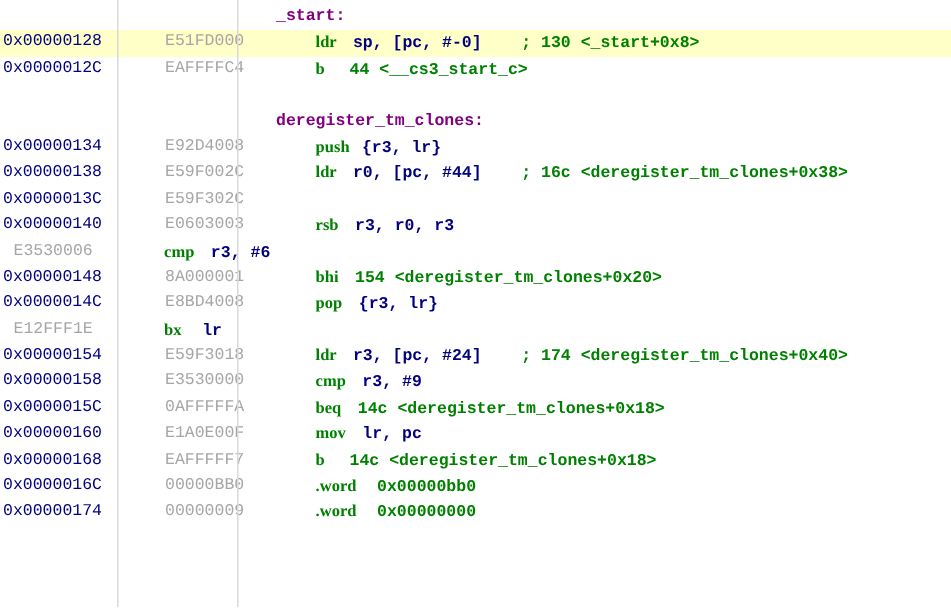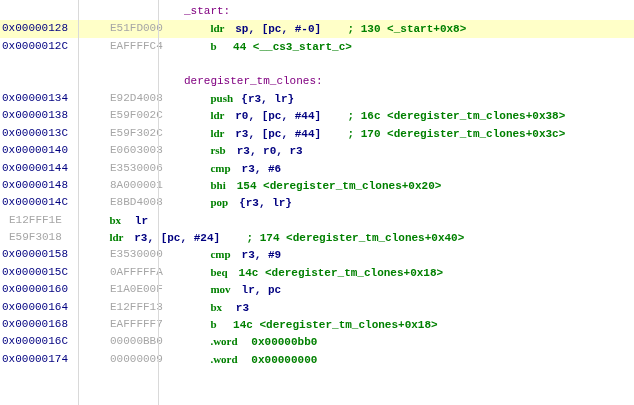--- a/index.html
+++ b/index.html
@@ -20,21 +20,21 @@
     color:var(--navy,#000080);flex:none;overflow:hidden;
   }
   .opc{
     box-sizing:border-box;width:80px;padding-left:9px;
     color:var(--gray,#a6a6a6);flex:none;overflow:hidden;
   }
   .code{
     box-sizing:border-box;padding-left:3px;flex:1;
     font-weight:bold;overflow:hidden;
   }
-  .label{color:var(--purple,#800080);font-weight:normal;}
+  .label{color:var(--purple,#800080);font-weight:bold;}
   .mn{color:var(--green,#008000);font-family:Liberation Serif, serif;}
   .op-navy{color:var(--navy,#000080);}
   .op-green{color:var(--green,#008000);}
   .cmt{color:var(--green,#008000);}
   .vline{
     position:absolute;top:0;bottom:0;width:1px;
     background:var(--line,#d9d9d9);z-index:2;
   }
 </style>
 </head>
@@ -42,30 +42,29 @@
 
 <div id="screen">
   <div id="rows">
       <div class="row"><span class="addr"></span><span class="opc"></span><span class="code"><span class="label">_start:</span></span></div>
       <div class="row hl"><span class="addr">0x00000128</span><span class="opc">E51FD000</span><span class="code"><span>    </span><span class="mn">ldr    </span><span class="op-navy">sp, [pc, #-0]    </span><span class="cmt">; 130 &lt;_start+0x8&gt;</span></span></div>
       <div class="row"><span class="addr">0x0000012C</span><span class="opc">EAFFFFC4</span><span class="code"><span>    </span><span class="mn">b      </span><span class="op-green">44 &lt;__cs3_start_c&gt;</span></span></div>
       <div class="row"><span class="addr"></span><span class="opc"></span><span class="code"></span></div>
       <div class="row"><span class="addr"></span><span class="opc"></span><span class="code"><span class="label">deregister_tm_clones:</span></span></div>
       <div class="row"><span class="addr">0x00000134</span><span class="opc">E92D4008</span><span class="code"><span>    </span><span class="mn">push   </span><span class="op-navy">{r3, lr}</span></span></div>
       <div class="row"><span class="addr">0x00000138</span><span class="opc">E59F002C</span><span class="code"><span>    </span><span class="mn">ldr    </span><span class="op-navy">r0, [pc, #44]    </span><span class="cmt">; 16c &lt;deregister_tm_clones+0x38&gt;</span></span></div>
-      <div class="row"><span class="addr">0x0000013C</span><span class="opc">E59F302C</span><span class="code"><span>    </span><span class="mn">ldr    </span><span class="op-navy">r3, [pc, #44]    </span><span class="cmt">; 170 &lt;deregister_tm_clones+0x3c&gt;</span></span></div>
+      <div class="row"><span class="addr">0x0000013C</span><span class="opc">E59F302C</span></div>
       <div class="row"><span class="addr">0x00000140</span><span class="opc">E0603003</span><span class="code"><span>    </span><span class="mn">rsb    </span><span class="op-navy">r3, r0, r3</span></span></div>
-      <div class="row"><span class="addr">0x00000144</span><span class="opc">E3530006</span><span class="code"><span>    </span><span class="mn">cmp    </span><span class="op-navy">r3, #6</span></span></div>
+      <div class="row"><span class="opc">E3530006</span><span class="code"><span>    </span><span class="mn">cmp    </span><span class="op-navy">r3, #6</span></span></div>
       <div class="row"><span class="addr">0x00000148</span><span class="opc">8A000001</span><span class="code"><span>    </span><span class="mn">bhi    </span><span class="op-green">154 &lt;deregister_tm_clones+0x20&gt;</span></span></div>
       <div class="row"><span class="addr">0x0000014C</span><span class="opc">E8BD4008</span><span class="code"><span>    </span><span class="mn">pop    </span><span class="op-navy">{r3, lr}</span></span></div>
       <div class="row"><span class="opc">E12FFF1E</span><span class="code"><span>    </span><span class="mn">bx     </span><span class="op-navy">lr</span></span></div>
-      <div class="row"><span class="opc">E59F3018</span><span class="code"><span>    </span><span class="mn">ldr    </span><span class="op-navy">r3, [pc, #24]    </span><span class="cmt">; 174 &lt;deregister_tm_clones+0x40&gt;</span></span></div>
+      <div class="row"><span class="addr">0x00000154</span><span class="opc">E59F3018</span><span class="code"><span>    </span><span class="mn">ldr    </span><span class="op-navy">r3, [pc, #24]    </span><span class="cmt">; 174 &lt;deregister_tm_clones+0x40&gt;</span></span></div>
       <div class="row"><span class="addr">0x00000158</span><span class="opc">E3530000</span><span class="code"><span>    </span><span class="mn">cmp    </span><span class="op-navy">r3, #9</span></span></div>
       <div class="row"><span class="addr">0x0000015C</span><span class="opc">0AFFFFFA</span><span class="code"><span>    </span><span class="mn">beq    </span><span class="op-green">14c &lt;deregister_tm_clones+0x18&gt;</span></span></div>
       <div class="row"><span class="addr">0x00000160</span><span class="opc">E1A0E00F</span><span class="code"><span>    </span><span class="mn">mov    </span><span class="op-navy">lr, pc</span></span></div>
-      <div class="row"><span class="addr">0x00000164</span><span class="opc">E12FFF13</span><span class="code"><span>    </span><span class="mn">bx     </span><span class="op-navy">r3</span></span></div>
       <div class="row"><span class="addr">0x00000168</span><span class="opc">EAFFFFF7</span><span class="code"><span>    </span><span class="mn">b      </span><span class="op-green">14c &lt;deregister_tm_clones+0x18&gt;</span></span></div>
       <div class="row"><span class="addr">0x0000016C</span><span class="opc">00000BB0</span><span class="code"><span>    </span><span class="mn">.word     </span><span class="op-green">0x00000bb0</span></span></div>
       <div class="row"><span class="addr">0x00000174</span><span class="opc">00000009</span><span class="code"><span>    </span><span class="mn">.word     </span><span class="op-green">0x00000000</span></span></div>
     </div>
   <div class="vline" style="left:78px"></div>
   <div class="vline" style="left:158px"></div>
 </div>
 
 </body></html>

